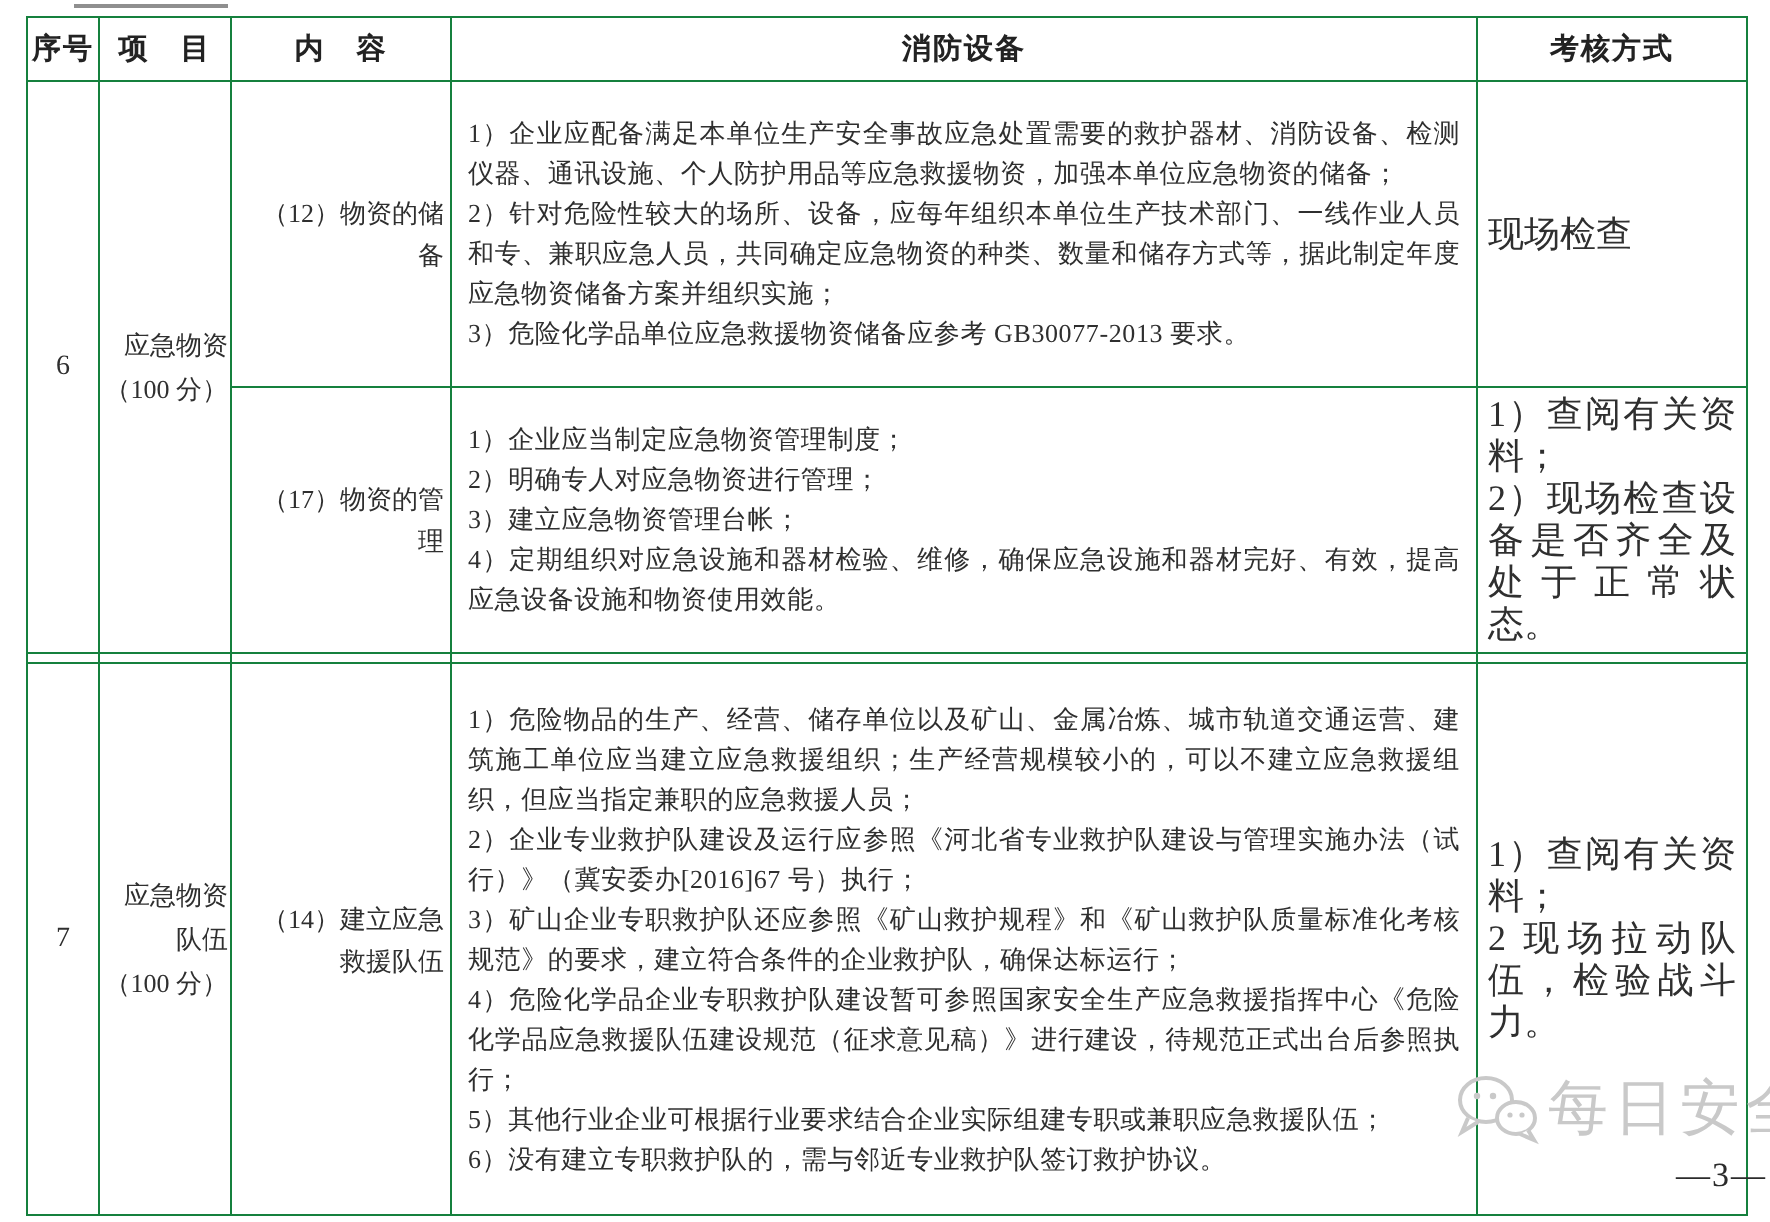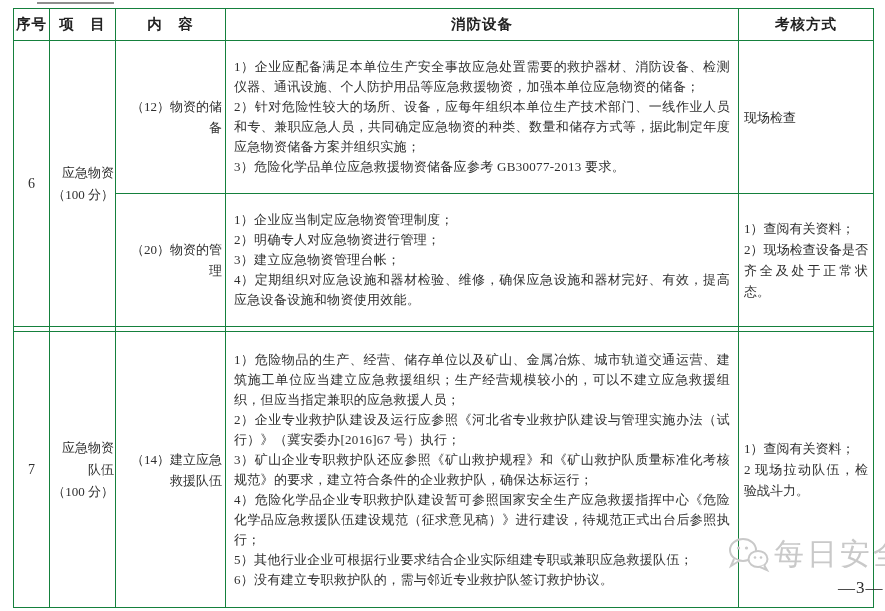--- a/index.html
+++ b/index.html
@@ -68,21 +68,21 @@
   }
   td.req-cell {
     font-size: 13px;
     line-height: 20px;
     padding: 16px 8px;
     text-align: justify;
     white-space: pre-line;
     letter-spacing: 0.3px;
   }
   td.assess-cell {
-    font-size: 13px;
+    font-size: 18px;
     line-height: 21px;
     padding: 2px 5px;
     text-align: justify;
     white-space: pre-line;
   }
   .watermark {
     position: absolute;
     left: 728px;
     top: 534px;
     display: flex;
@@ -132,21 +132,21 @@
       <td class="no-cell" rowspan="2">6</td>
       <td class="item-cell" rowspan="2">应急物资
 （100 分）</td>
       <td class="content-cell">（12）物资的储备</td>
       <td class="req-cell">1）企业应配备满足本单位生产安全事故应急处置需要的救护器材、消防设备、检测仪器、通讯设施、个人防护用品等应急救援物资，加强本单位应急物资的储备；
 2）针对危险性较大的场所、设备，应每年组织本单位生产技术部门、一线作业人员和专、兼职应急人员，共同确定应急物资的种类、数量和储存方式等，据此制定年度应急物资储备方案并组织实施；
 3）危险化学品单位应急救援物资储备应参考 GB30077-2013 要求。</td>
       <td class="assess-cell">现场检查</td>
     </tr>
     <tr class="r6b">
-      <td class="content-cell">（20）物资的管理</td>
+      <td class="content-cell">（17）物资的管理</td>
       <td class="req-cell">1）企业应当制定应急物资管理制度；
 2）明确专人对应急物资进行管理；
 3）建立应急物资管理台帐；
 4）定期组织对应急设施和器材检验、维修，确保应急设施和器材完好、有效，提高应急设备设施和物资使用效能。</td>
       <td class="assess-cell">1）查阅有关资料；
 2）现场检查设备是否齐全及处于正常状态。</td>
     </tr>
     <tr class="spacer">
       <td></td>
       <td></td>

